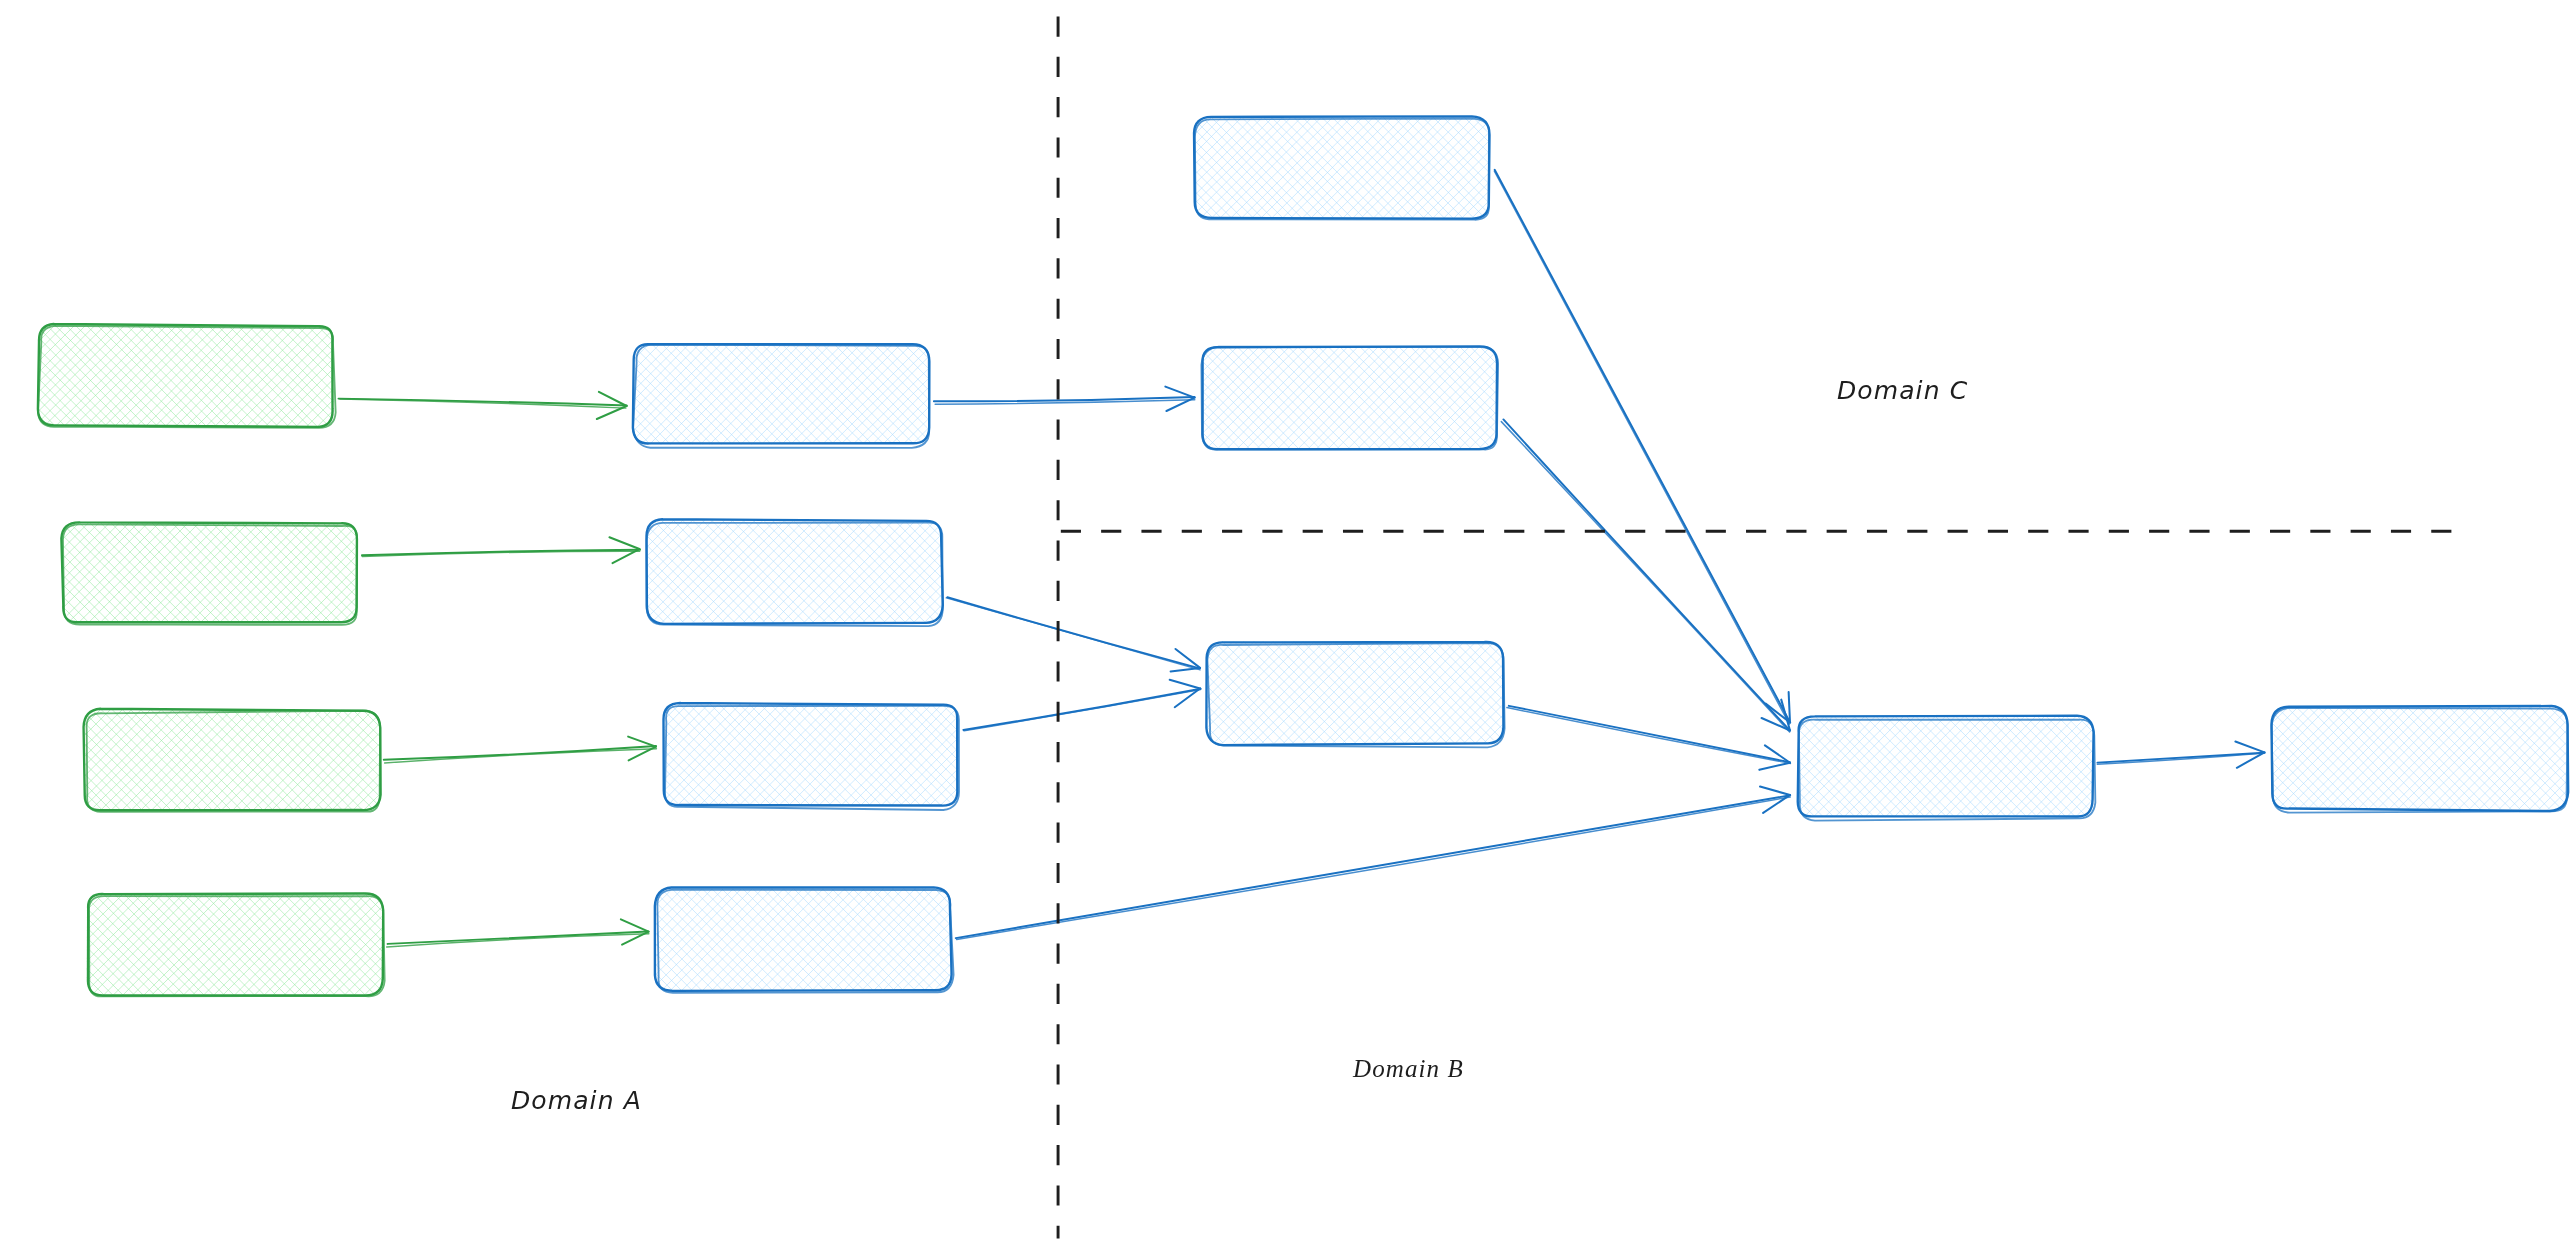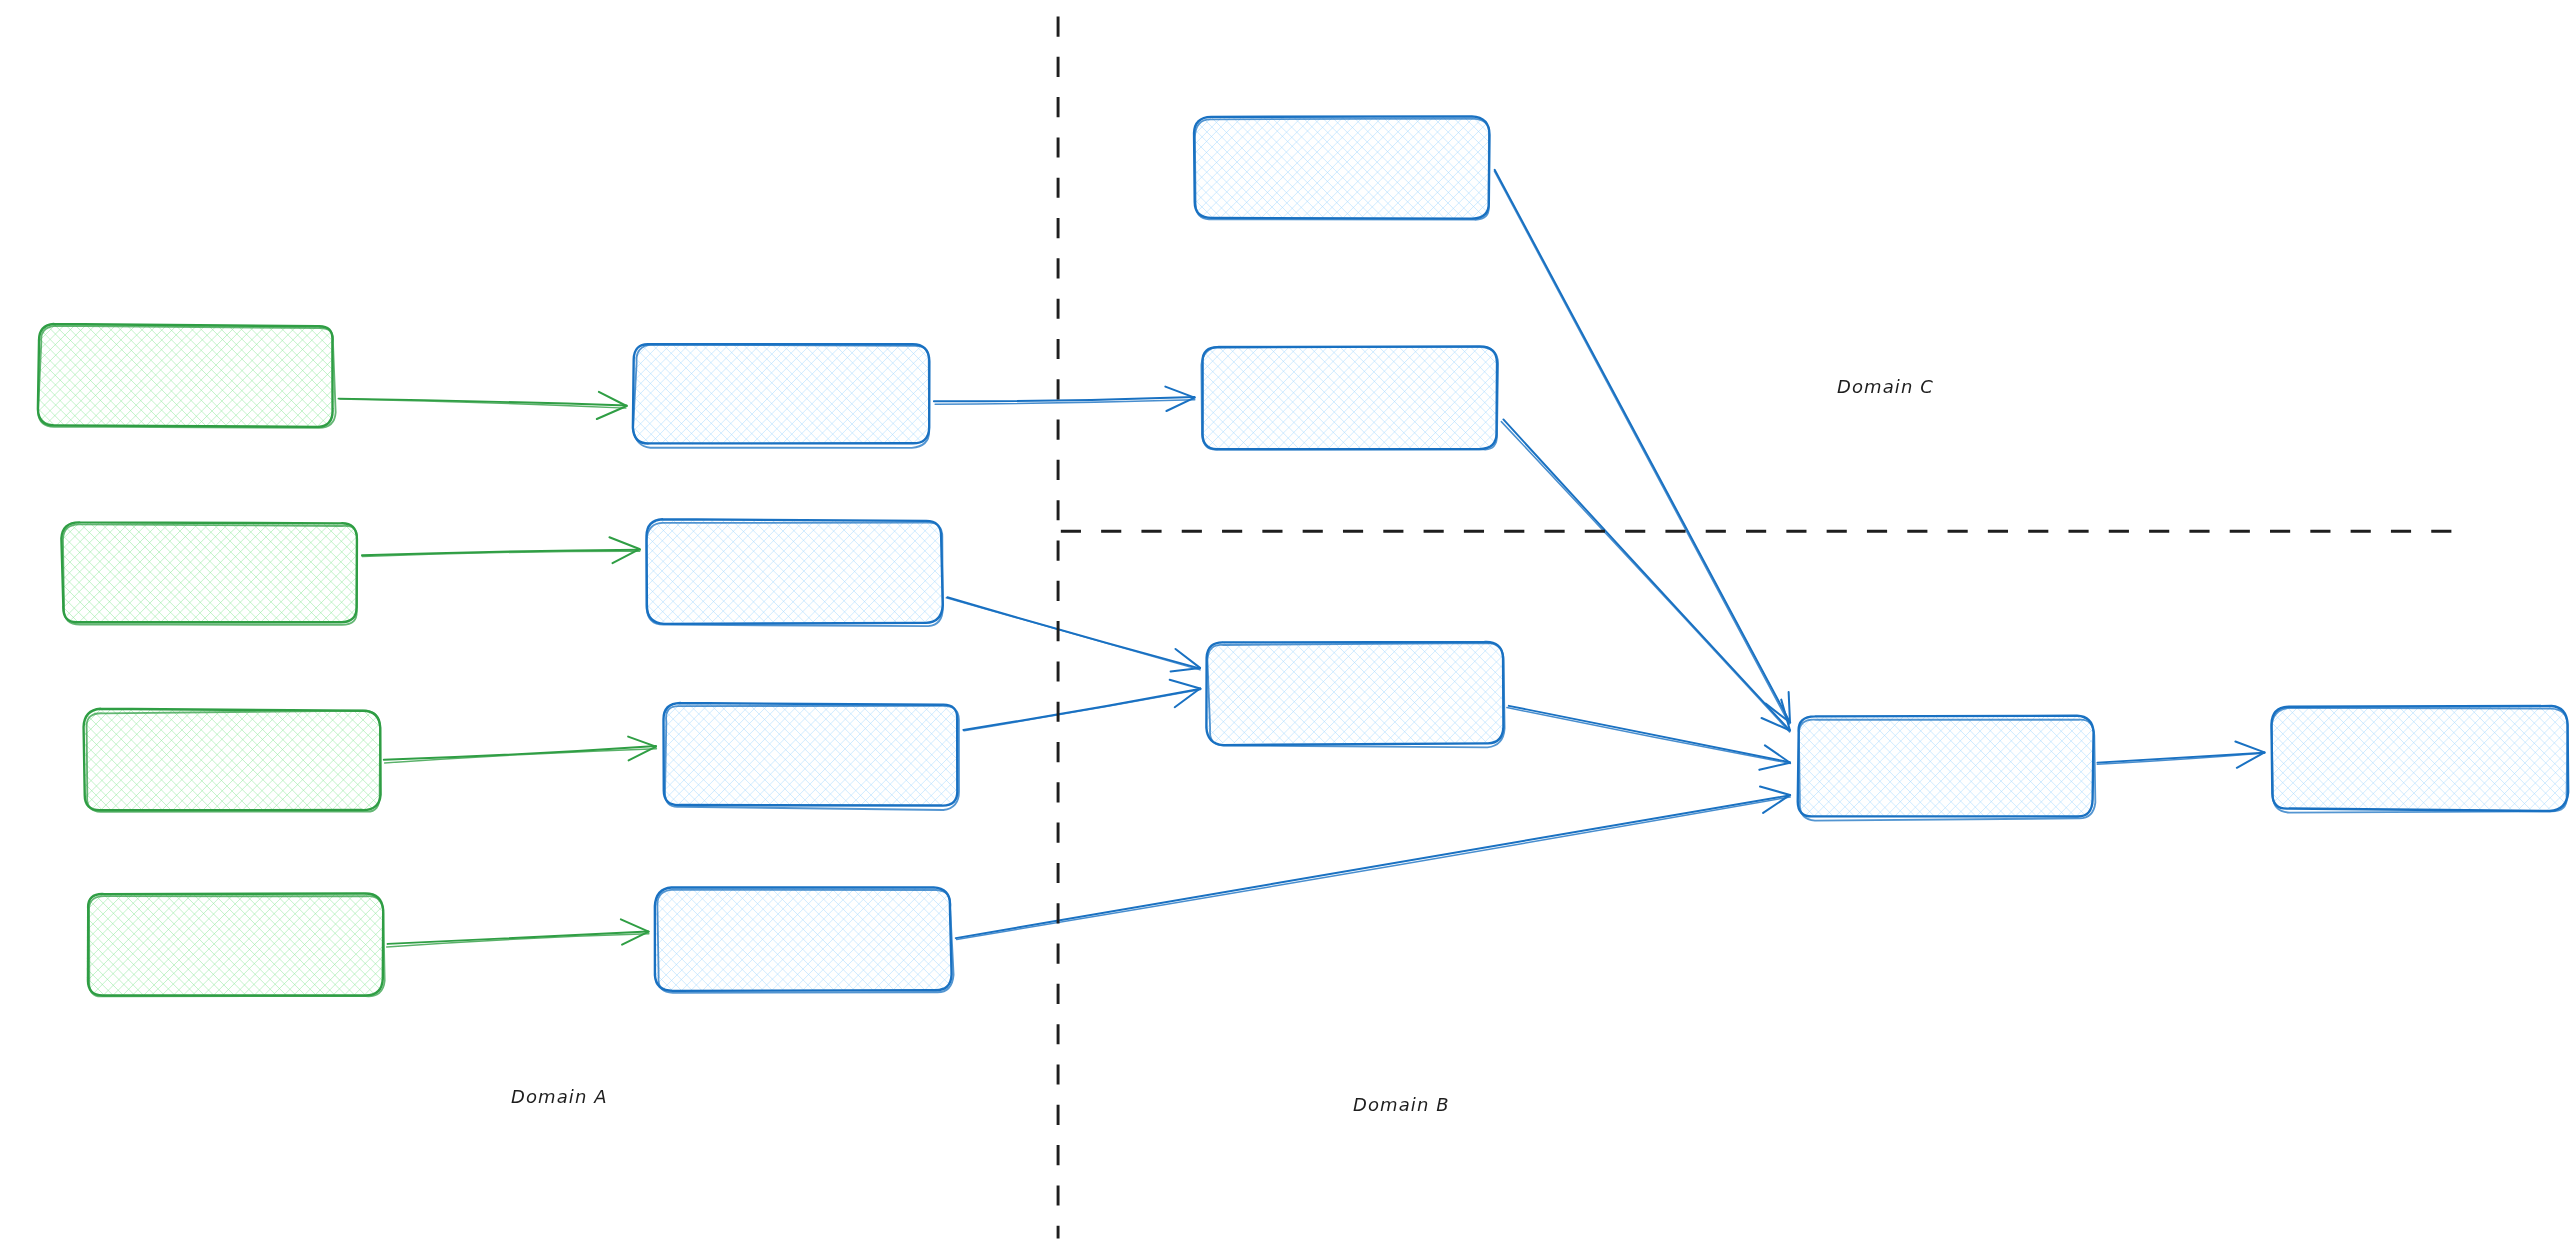--- a/index.html
+++ b/index.html
@@ -1,20 +1,20 @@
 <!DOCTYPE html>
 <html style="font-size:14.7px"><head>
 <meta charset="utf-8">
 <style>
   html,body{margin:0;padding:0;background:#ffffff;}
   body{width:2576px;height:1255px;overflow:hidden;
        font-family:"DejaVu Sans",sans-serif;}
   #stage{position:relative;width:2576px;height:1255px;background:#fff;}
   #stage svg.layer{position:absolute;left:0;top:0;width:2576px;height:1255px;}
-  .domain-label{position:absolute;color:#1e1e1e;font-size:18px;
+  .domain-label{position:absolute;color:#1e1e1e;font-size:25px;
        font-family:"DejaVu Sans",sans-serif;font-style:italic;
        letter-spacing:1.1px;white-space:nowrap;}
 </style>
 </head>
 <body>
 
 <div id="stage">
   <svg class="layer" id="art" viewBox="0 0 2812 1370" xmlns="http://www.w3.org/2000/svg">
       <g>
         <clipPath id="clip0">
@@ -1334,16 +1334,16 @@
       <g>
         <path d="M2289.584975147613,832.5335450177703 Q2379.31198453941,826.9661189055286 2471.1840207577607,821.7710133487968" fill="none" stroke="#1971c2" stroke-width="2.1" stroke-opacity="1" stroke-linecap="round"></path>
         <path d="M2289.4397238734364,834.1987147335889 Q2378.8242218495925,829.8608499984913 2472.173508883069,822.0865958499938" fill="none" stroke="#1971c2" stroke-width="1.6" stroke-opacity="0.8" stroke-linecap="round"></path>
         <path d="M2472,821.28 L2440.18217665124,809.4734601578283" fill="none" stroke="#1971c2" stroke-width="2.2" stroke-linecap="round"></path>
         <path d="M2472,821.28 L2441.812280087761,838.1416551191764" fill="none" stroke="#1971c2" stroke-width="2.2" stroke-linecap="round"></path>
       </g>
       <line x1="1155" y1="18" x2="1155" y2="1352" stroke="#1e1e1e" stroke-width="3.2" stroke-dasharray="22 22" stroke-linecap="butt"></line>
       <line x1="1158" y1="580" x2="2680" y2="580" stroke="#1e1e1e" stroke-width="3.2" stroke-dasharray="22 22" stroke-linecap="butt"></line>
     </svg>
 <div class="domain-label" style="left: 463px; top: 1086px; margin-left: 48px;">Domain A</div>
-    <div class="domain-label" style="left: 1353px; top: 1094px;">Domain B</div>
+    <div class="domain-label" style="left: 1353px; top: 1055px; font-family: Liberation Serif, serif;">Domain B</div>
     <div class="domain-label" style="left: 1837px; top: 376px;">Domain C</div>
   </div>
 
 
 </body></html>

